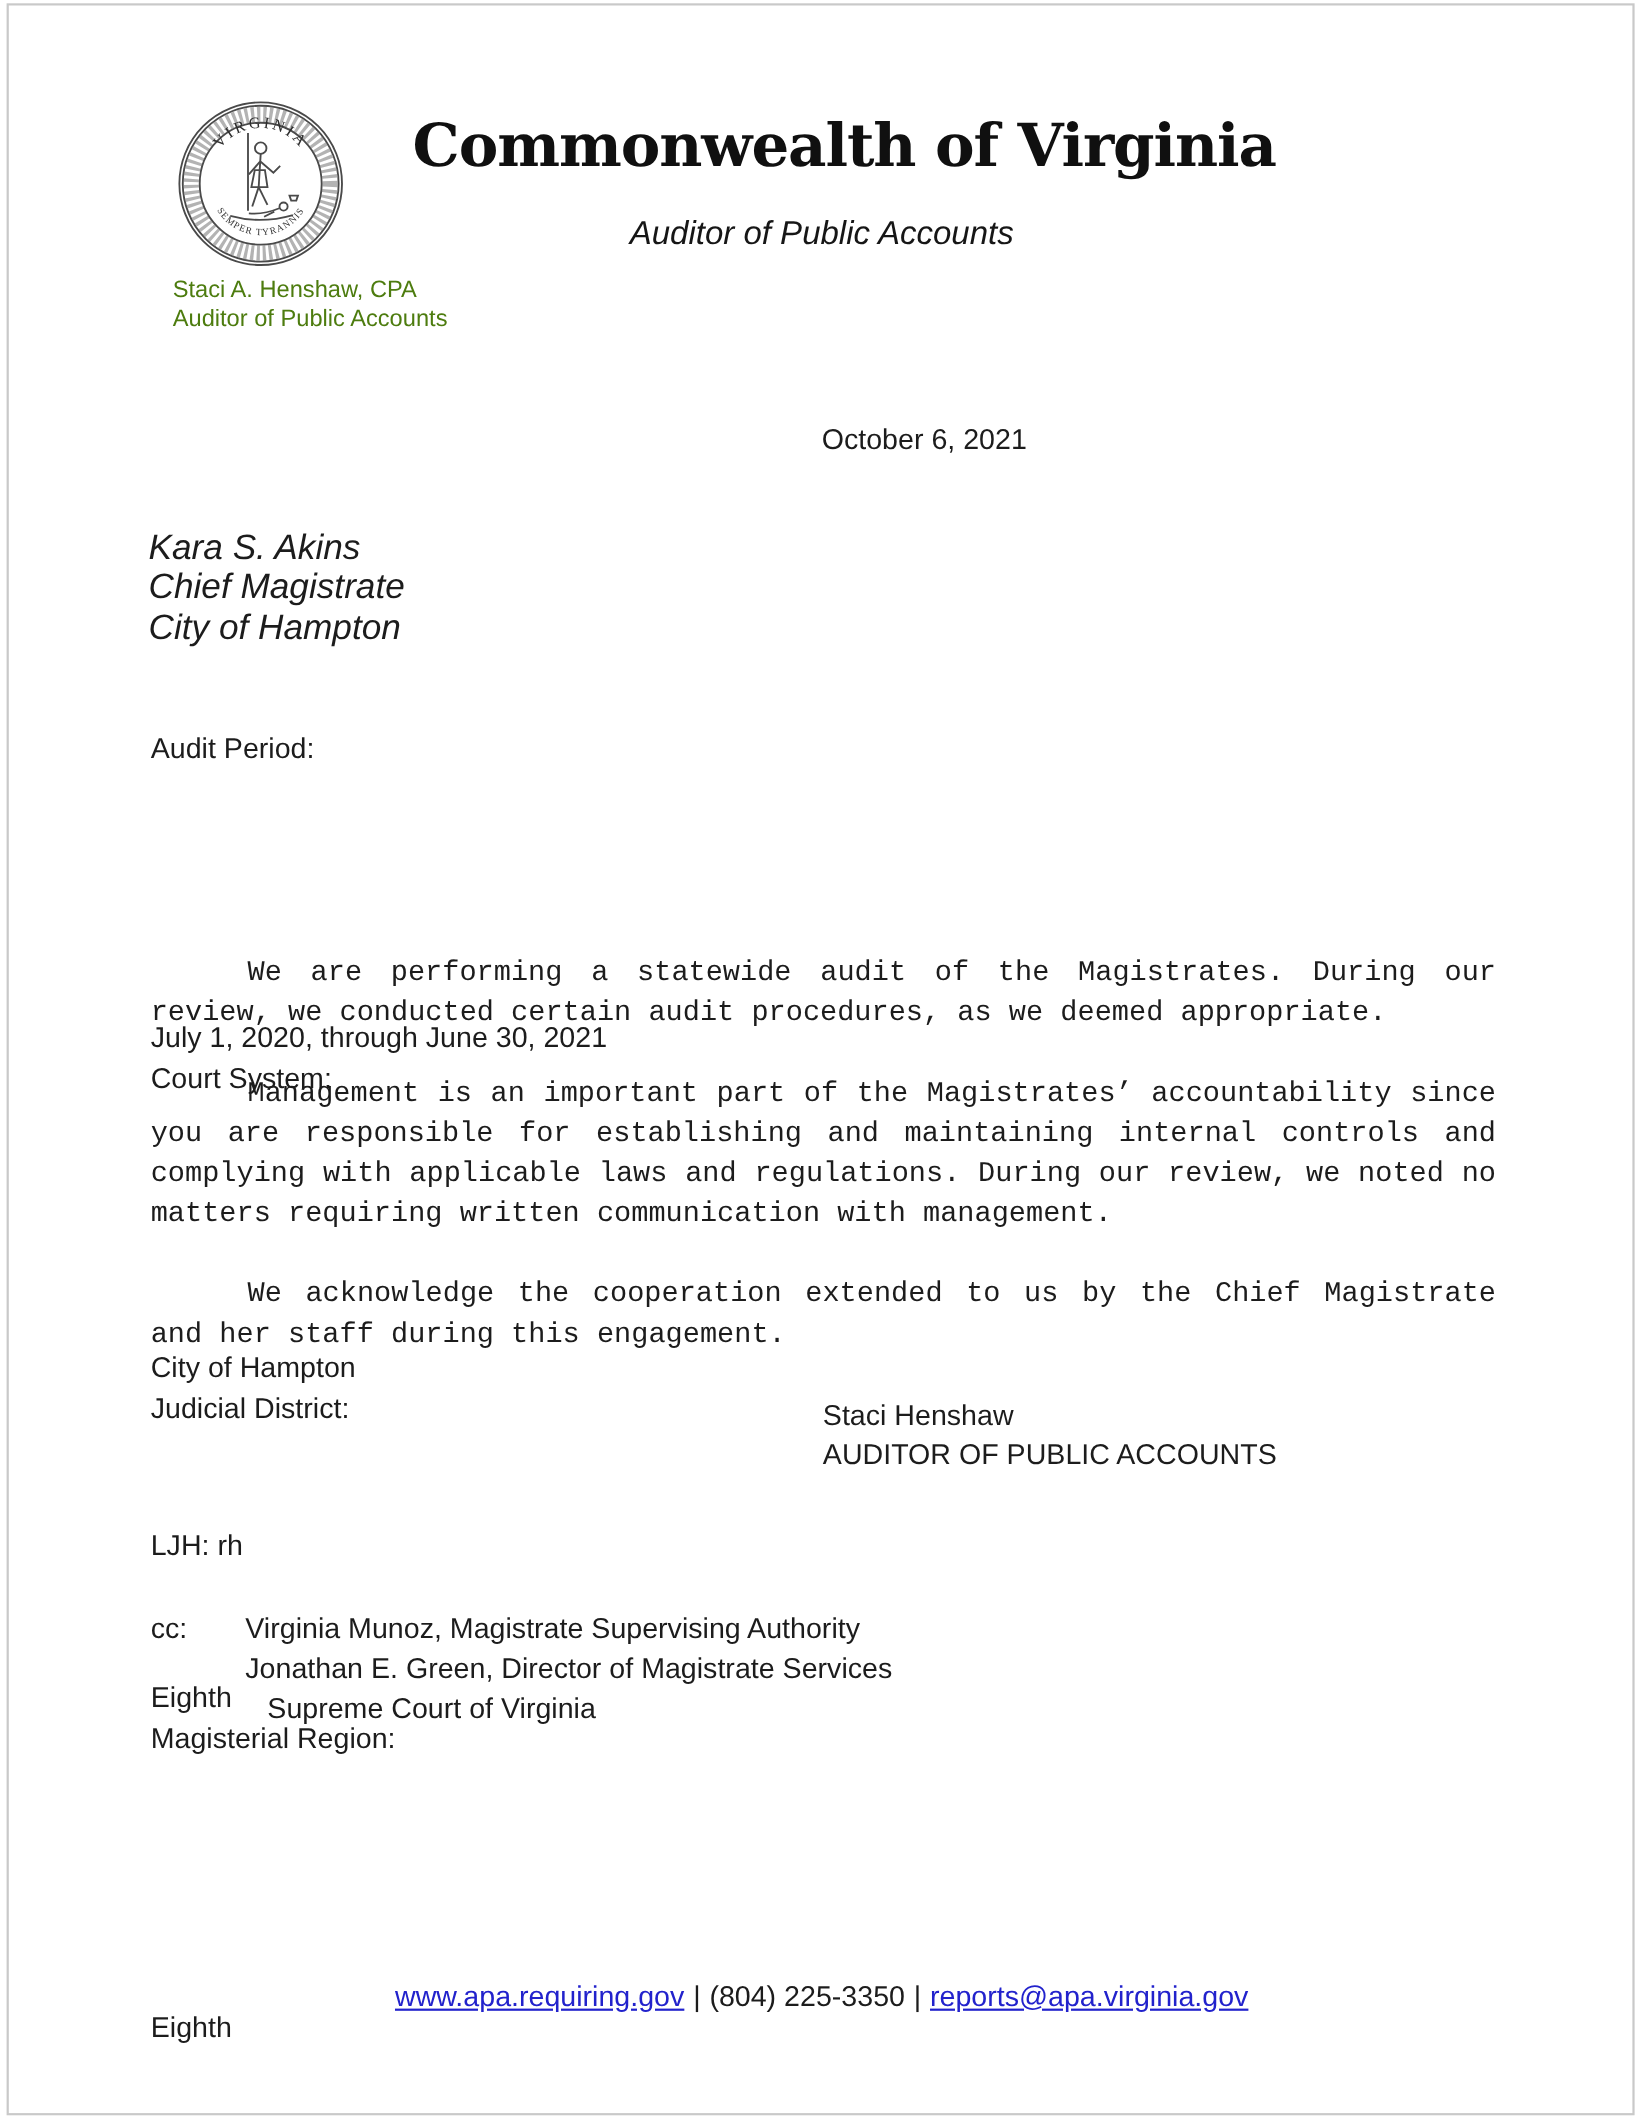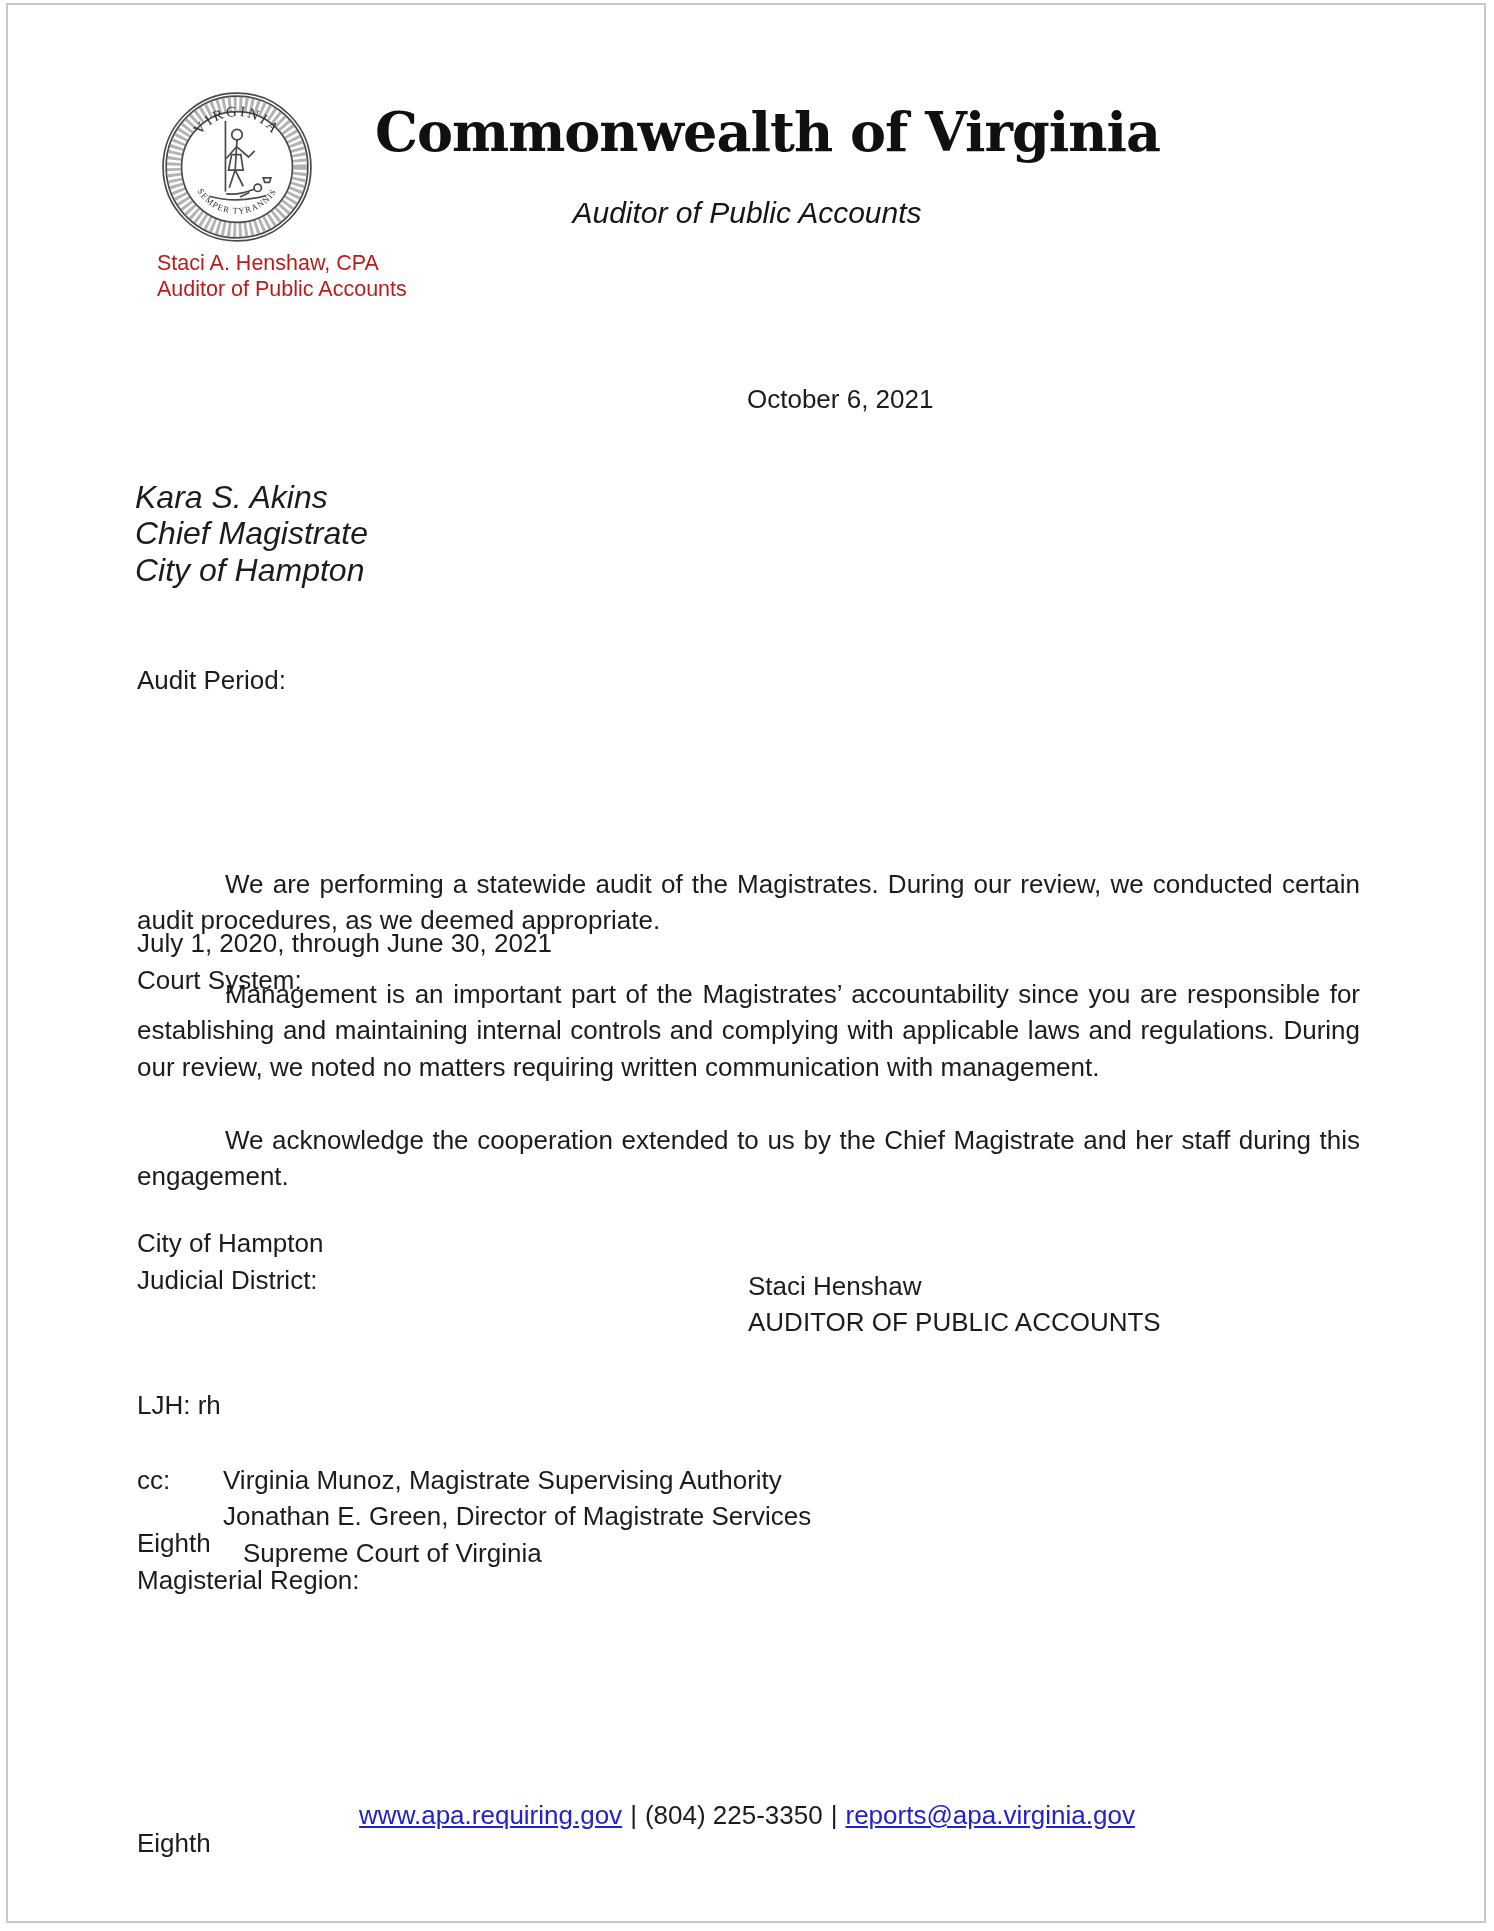--- a/index.html
+++ b/index.html
@@ -43,21 +43,21 @@
     left: 0; right: 0; top: 196px;
     text-align: center;
     font-style: italic;
     font-size: 30px;
     color: #161616;
   }
   .hdr-block {
     top: 250px;
     font-size: 21.5px;
     line-height: 26px;
-    color: #b91c1c;
+    color: #4d7c0f;
   }
   .hdr-left  { left: 157px; text-align: left; }
   .hdr-right { right: 156px; text-align: right; }
 
   
   .date-line {
     left: 747px; top: 384px;
     font-size: 26px;
   }
   .recipient {
@@ -76,20 +76,21 @@
   .paragraphs {
     left: 137px; top: 866px;
     width: 1223px;
     font-size: 26px;
     line-height: 36.4px;
     text-align: justify;
   }
   .paragraphs p {
     margin: 0 0 37px 0;
     text-indent: 88px;
+    font-family: Liberation Mono, monospace;
   }
   .signature {
     left: 748px; top: 1268px;
     font-size: 26px;
     line-height: 36.4px;
   }
   .reference {
     left: 137px; top: 1390px;
     font-size: 26px;
   }

